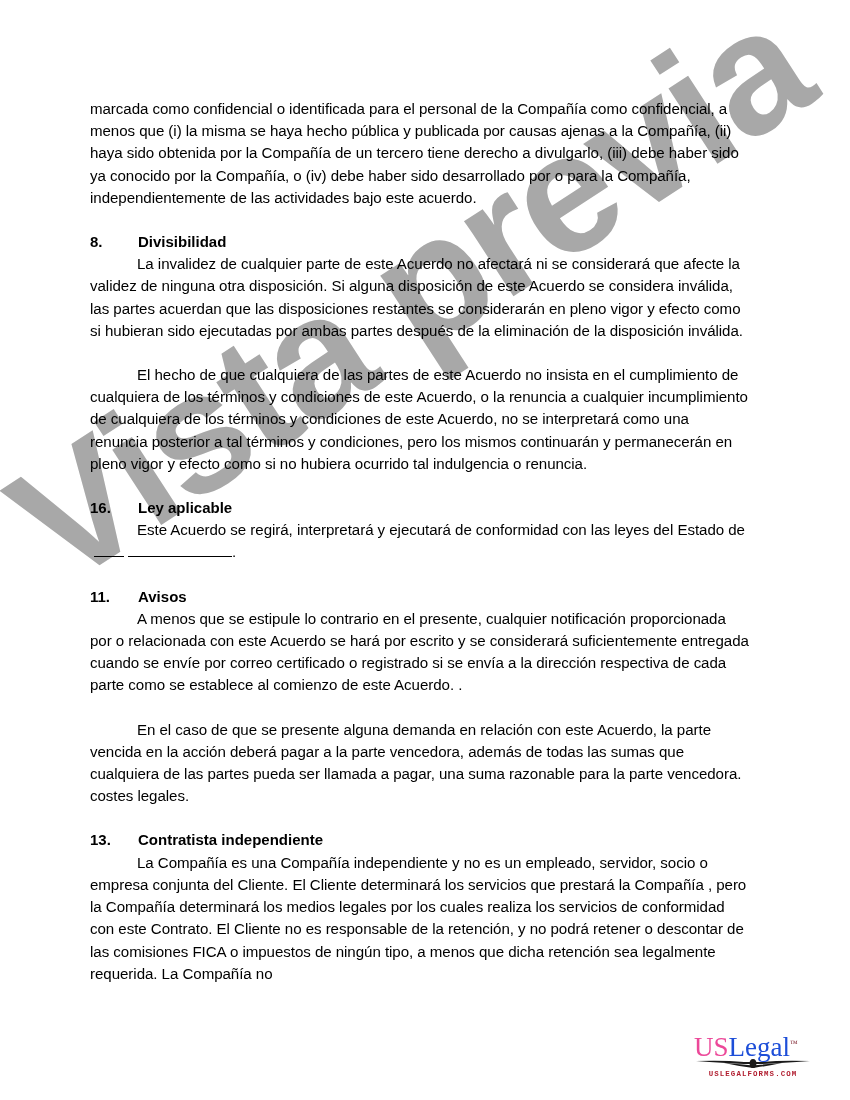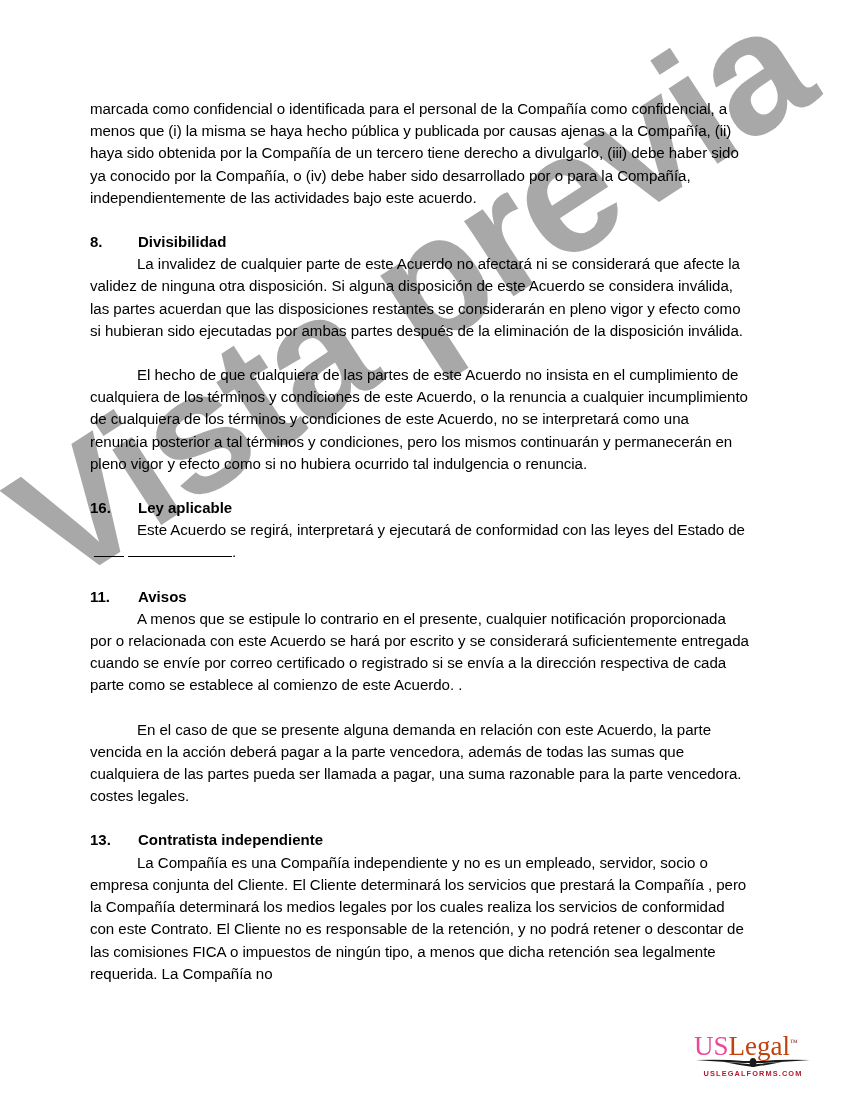--- a/index.html
+++ b/index.html
@@ -116,37 +116,37 @@
     letter-spacing: 0px;
     white-space: nowrap;
     text-align: left;
     padding-left: 2px;
   }
   #logo-us {
     color: #ec4899;
     font-weight: normal;
   }
   #logo-legal {
-    color: #c2410c;
+    color: #1d4ed8;
     font-weight: normal;
   }
   #logo-tm {
     font-size: 8px;
     vertical-align: super;
     color: #7d1f2b;
     letter-spacing: 0;
   }
   #logo-eagle {
     margin-top: -6px;
     height: 15px;
     line-height: 0;
   }
   #logo-url {
     margin-top: 0px;
-    font-family: Liberation Sans, sans-serif;
+    font-family: Liberation Mono, monospace;
     font-size: 7.4px;
     font-weight: bold;
     letter-spacing: 1.1px;
     color: #b01c2e;
     white-space: nowrap;
   }
 </style>
 </head>
 <body>
 

